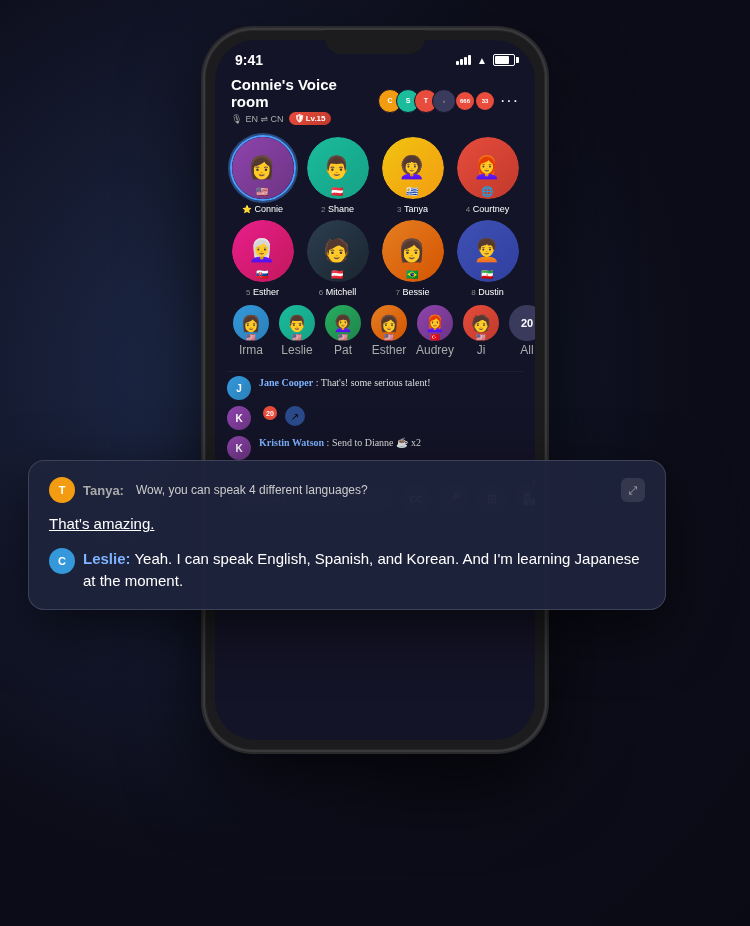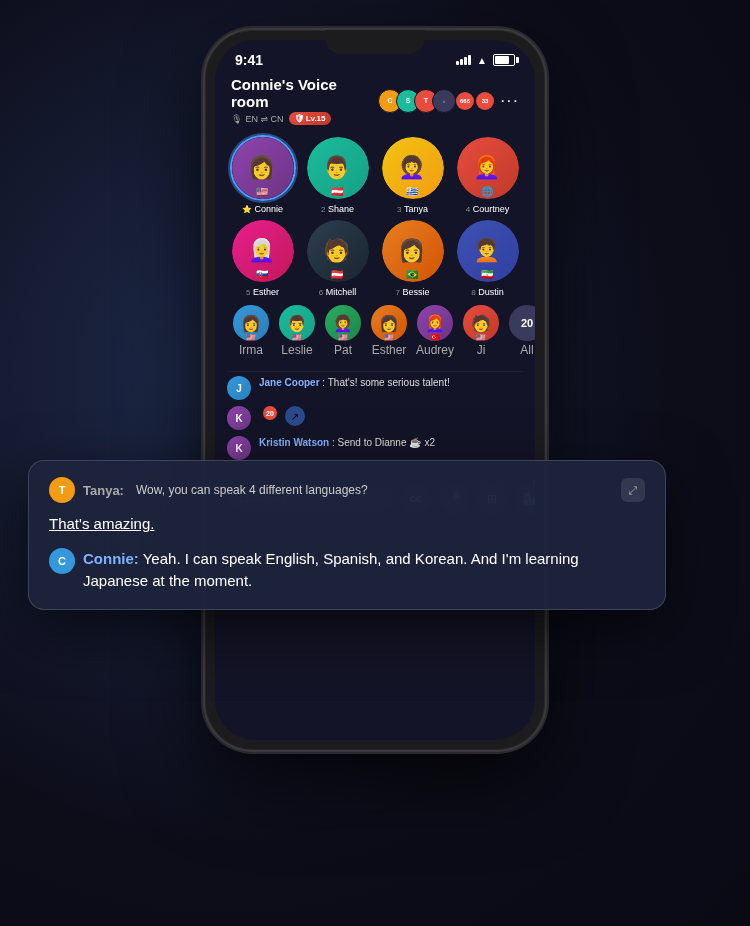--- a/index.html
+++ b/index.html
@@ -367,20 +367,21 @@
       font-size: 10px;
       color: white;
       font-weight: 600;
     }
 
     .chat-text {
       color: #ddd;
       font-size: 10px;
       line-height: 1.4;
       flex: 1;
+      font-family: Liberation Serif, serif;
     }
 
     .chat-author {
       color: #7eb3ff;
       font-weight: 600;
     }
 
     .chat-badge {
       background: #e74c3c;
       color: white;
@@ -881,20 +882,20 @@
         <span class="popup-text-orig" style="color:#ccc;font-size:12px;margin-left:4px;">Wow, you can speak 4 different languages?</span>
       </div>
       <div class="popup-expand-btn">⤢</div>
     </div>
 
     <div class="popup-translation">That's amazing.</div>
 
     <div class="popup-response-row">
       <div class="popup-response-avatar" style="background:#3498db;">C</div>
       <div class="popup-response-text">
-        <span class="popup-response-name">Connie:</span>
+        <span class="popup-response-name">Leslie:</span>
         <span> </span>
         <span>Yeah. I can speak English, Spanish, and Korean. And I'm learning Japanese at the moment.</span>
       </div>
     </div>
   </div>
 
 </div>
 
 </body></html>

